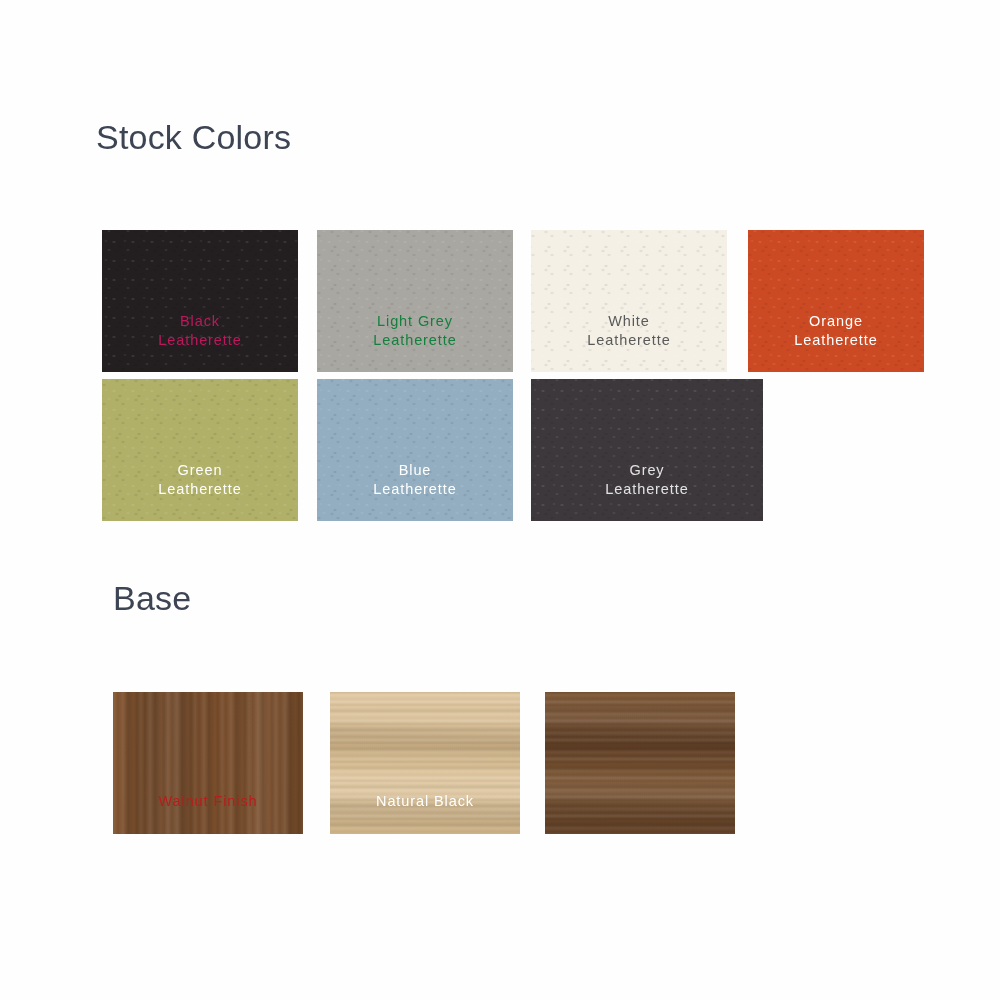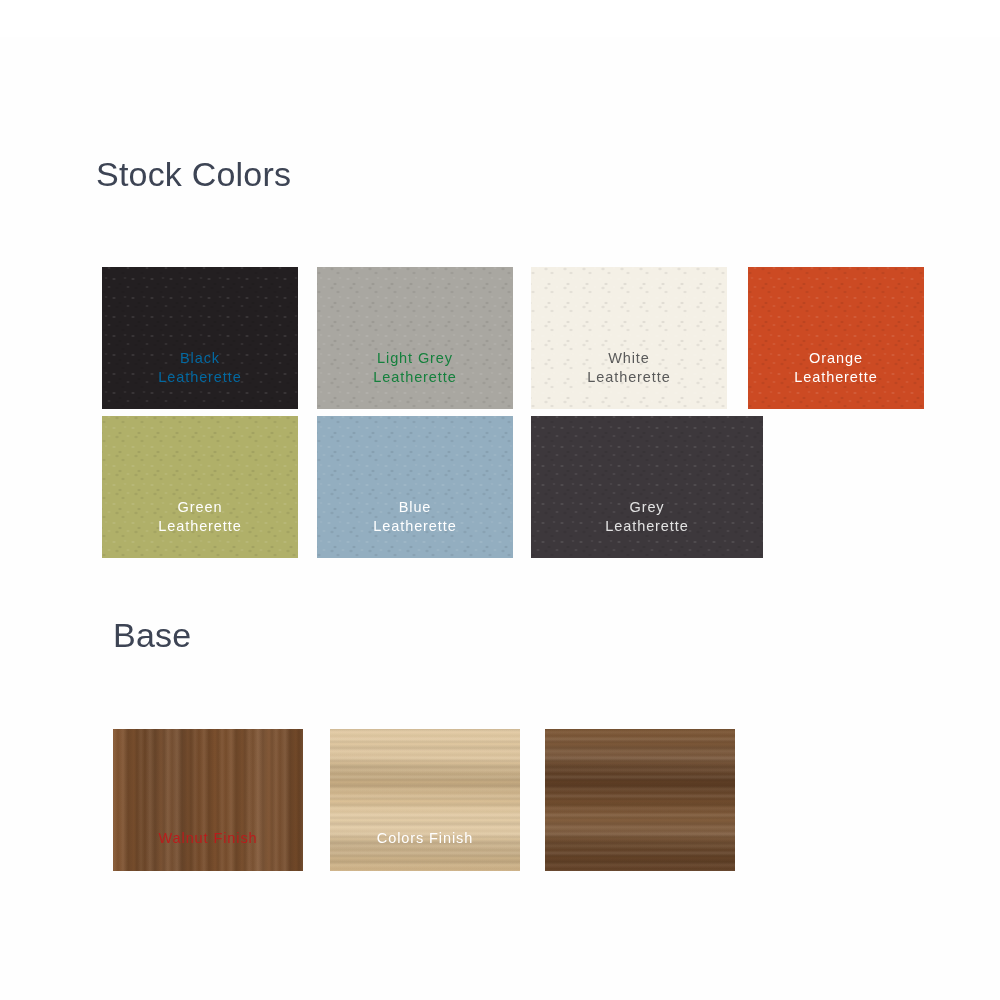--- a/index.html
+++ b/index.html
@@ -12,21 +12,20 @@
     height: 1000px;
     position: relative;
     font-family: "Liberation Sans", sans-serif;
     overflow: hidden;
   }
 
   .page {
     position: absolute;
     inset: 0;
     background: #fefefe;
-    margin-top: 37px;
   }
 
   .section-heading {
     position: absolute;
     font-family: "Liberation Sans", sans-serif;
     font-size: 34px;
     font-weight: 400;
     color: #3d4454;
     letter-spacing: 0.2px;
     white-space: nowrap;
@@ -119,21 +118,21 @@
 
   <div class="section-heading" id="heading-stock-colors">Stock Colors</div>
 
   <div class="section-heading" id="heading-base">Base</div>
 
   <div id="stock-colors-grid">
       <div class="swatch" style="left: 102px; top: 230px; width: 196px; height: 142px;">
         <div class="texture" style="background: rgb(35, 31, 33);">
           <div class="grain"></div>
         </div>
-        <div class="label" style="top: 82px; color: #0369a1;">Black
+        <div class="label" style="top: 82px; color: #be185d;">Black
 Leatherette</div>
       </div>
       <div class="swatch" style="left: 317px; top: 230px; width: 196px; height: 142px;">
         <div class="texture" style="background: rgb(169, 167, 161);">
           <div class="grain"></div>
         </div>
         <div class="label" style="top: 82px; color: #15803d;">Light Grey
 Leatherette</div>
       </div>
       <div class="swatch" style="left: 531px; top: 230px; width: 196px; height: 142px;">
@@ -176,21 +175,21 @@
       <div class="swatch" style="left: 113px; top: 692px; width: 190px; height: 142px;">
         <div class="texture" style="background: linear-gradient(90deg, rgb(138, 90, 52) 0%, rgb(109, 69, 38) 38%, rgb(138, 90, 52) 63%, rgb(109, 69, 38) 100%);">
           <div class="wood-v"></div>
         </div>
         <div class="label" style="top: 100px; color: #b91c1c;">Walnut Finish</div>
       </div>
       <div class="swatch" style="left: 330px; top: 692px; width: 190px; height: 142px;">
         <div class="texture" style="background: linear-gradient(rgb(227, 203, 164) 0%, rgb(214, 185, 140) 38%, rgb(227, 203, 164) 63%, rgb(214, 185, 140) 100%);">
           <div class="wood-h"></div>
         </div>
-        <div class="label" style="top: 100px; color: rgb(255, 255, 255);">Colors Finish</div>
+        <div class="label" style="top: 100px; color: rgb(255, 255, 255);">Natural Black</div>
       </div>
       <div class="swatch" style="left: 545px; top: 692px; width: 190px; height: 142px;">
         <div class="texture" style="background: linear-gradient(rgb(124, 86, 52) 0%, rgb(101, 66, 39) 38%, rgb(124, 86, 52) 63%, rgb(101, 66, 39) 100%);">
           <div class="wood-h"></div>
         </div>
       </div>
     </div>
 
 </div>
 

